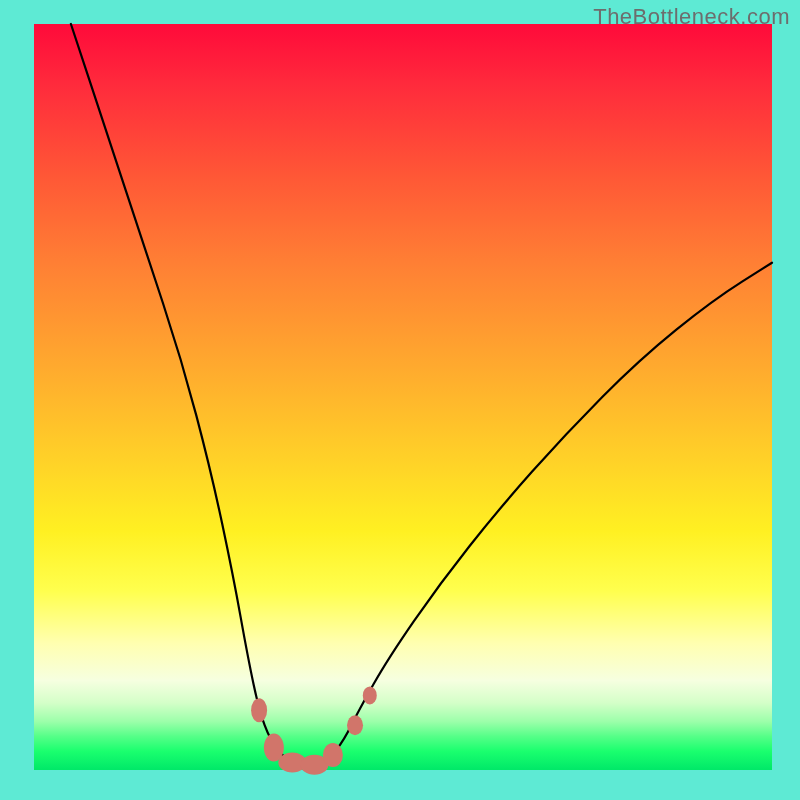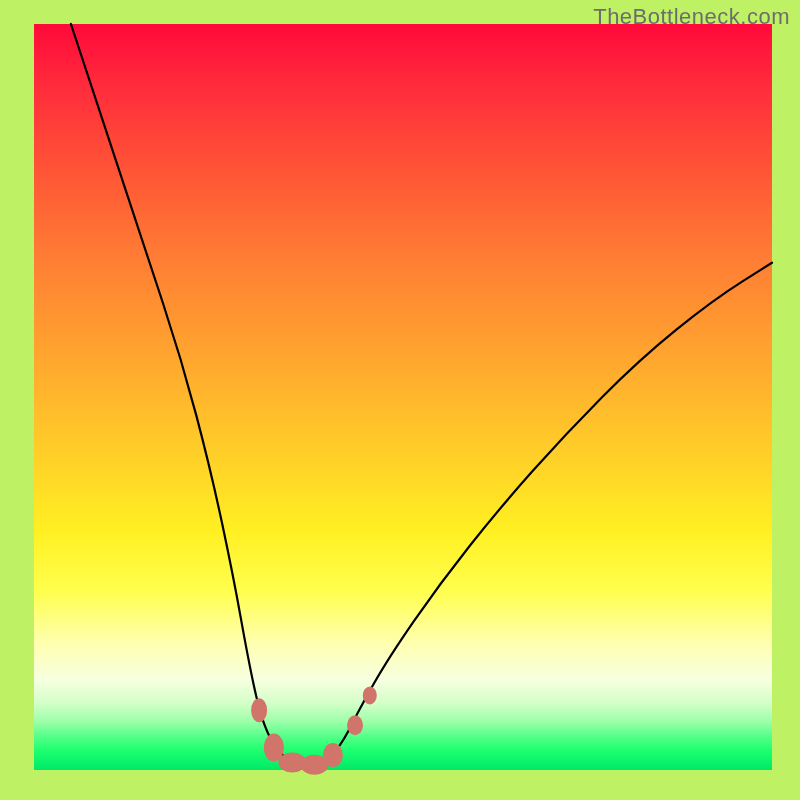--- a/index.html
+++ b/index.html
@@ -8,21 +8,21 @@
     width: 800px;
     height: 800px;
     background: #000000;
     overflow: hidden;
     font-family: Arial, Helvetica, sans-serif;
   }
   .frame {
     position: relative;
     width: 800px;
     height: 800px;
-    background: #bef264;
+    background: #5eead4;
   }
   .gradient-box {
     position: absolute;
     left: 34px;
     top: 24px;
     width: 738px;
     height: 746px;
     background: linear-gradient(
       to bottom,
       #ff0a3a 0%,

